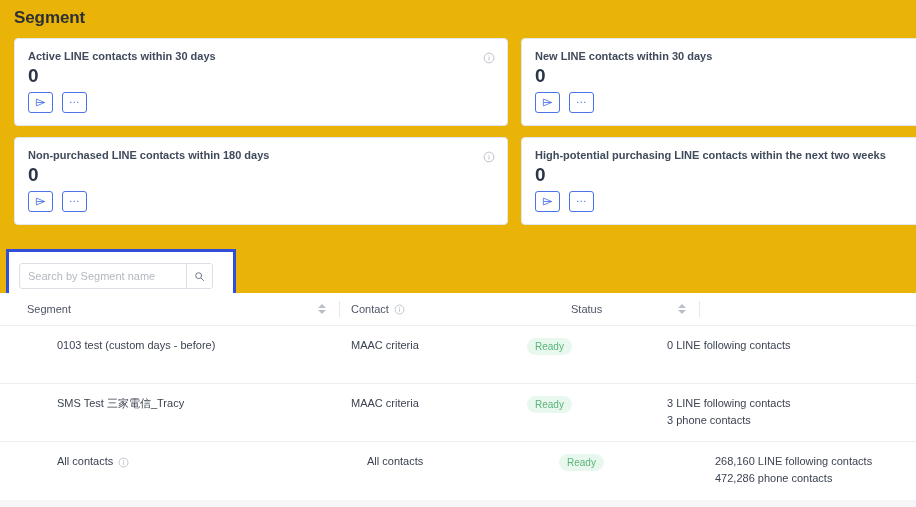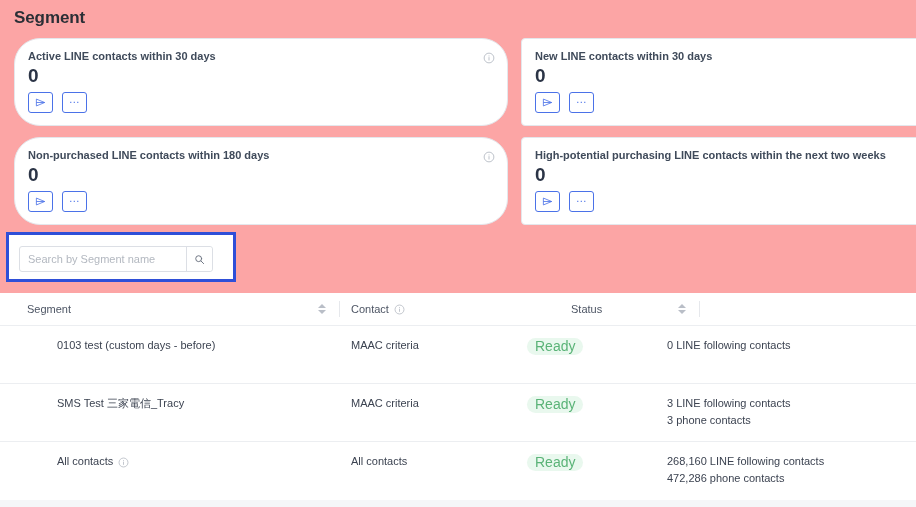--- a/index.html
+++ b/index.html
@@ -2,41 +2,41 @@
 <html><head>
 <meta charset="utf-8">
 <style>
   * { box-sizing: border-box; margin: 0; padding: 0; }
   html, body {
     width: 916px; height: 507px;
     background: #f5f6f8;
     font-family: "Liberation Sans", sans-serif;
     overflow: hidden;
   }
-  .page { position: relative; width: 916px; height: 492px; background: #fca5a5; }
+  .page { position: relative; width: 916px; height: 492px; background: #eab308; }
 
   
   .page-title {
     position: absolute; left: 14px; top: 8px;
     font-size: 17px; font-weight: bold; color: #2b2f36;
     letter-spacing: -0.1px;
   }
 
   
   .cards { position: absolute; left: 14px; top: 38px; width: 916px; }
   .card-row { display: flex; gap: 13px; margin-bottom: 11px; }
   .card {
     background: #ffffff;
     border: 1px solid #e4e7ec;
     border-radius: 4px;
     position: relative;
     padding: 10px 12px 10px 13px;
     height: 88px;
   }
-  .card.left  { width: 494px; flex: 0 0 494px; border-radius: 26px; }
+  .card.left  { width: 494px; flex: 0 0 494px; }
   .card.right { width: 494px; flex: 0 0 494px; }
   .card-title {
     font-size: 11px; font-weight: bold; color: #3f4a5a;
     line-height: 14px; margin-bottom: 1px;
   }
   .card-value {
     font-size: 19px; font-weight: bold; color: #2b3446;
     line-height: 24px; margin-bottom: 4px;
   }
   .card-info {
@@ -53,21 +53,21 @@
     cursor: pointer;
     color: #4b72e8;
   }
   .icon-btn .dots {
     font-size: 11px; line-height: 6px; color: #4b72e8;
     letter-spacing: 0.5px; position: relative; top: -4px;
   }
 
   
   .search-wrap {
-    position: absolute; left: 6px; top: 232px;
+    position: absolute; left: 6px; top: 249px;
     width: 230px; height: 50px;
     border: 3px solid #2f4fd8;
     background: #ffffff;
     display: flex; align-items: center;
   }
   .search-box {
     position: absolute; left: 10px; top: 11px;
     display: flex; height: 26px;
     border: 1px solid #dcdfe5; border-radius: 3px;
     background: #fff;
@@ -125,27 +125,27 @@
     position: absolute; right: 11px; top: 8px;
     width: 1px; height: 16px; background: #e6e8ec;
   }
 
   .trow {
     display: flex; padding-left: 27px;
     border-bottom: 1px solid #eceef1;
     min-height: 58px;
     padding-top: 11px;
   }
-  .trow.last { border-bottom: none; }
+  .trow.last { border-bottom: none; gap: 16px; }
   .td { font-size: 11px; color: #3c4351; line-height: 17px; }
   .seg-name { display: flex; align-items: center; gap: 5px; margin-left: 30px; }
   .badge {
     display: inline-block;
     background: #e9f8ee; color: #5ab377;
-    font-size: 14px; border-radius: 9px;
+    font-size: 10px; border-radius: 9px;
     padding: 3px 8px 3px 8px;
     line-height: 11px;
     position: relative; top: 1px;
   }
   .info-sm { width: 11px; height: 11px; color: #b6bbc4; flex: 0 0 11px; }
   .contact-line { white-space: nowrap; }
 </style>
 </head>
 <body>
 

